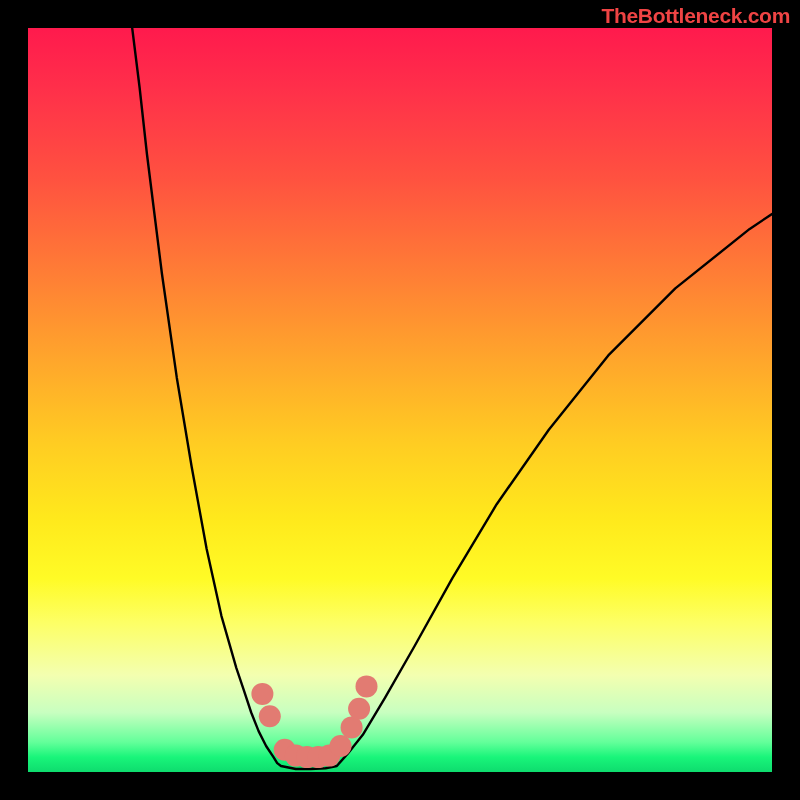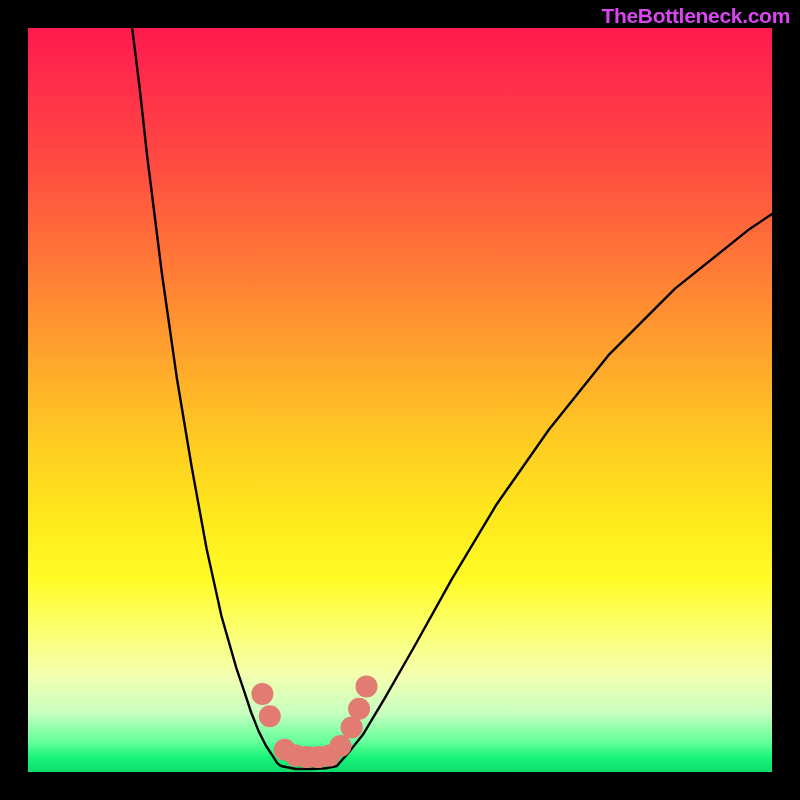--- a/index.html
+++ b/index.html
@@ -57,21 +57,21 @@
     left: 0;
     width: 100%;
     height: 100%;
   }
   .watermark {
     position: absolute;
     top: 4px;
     right: 10px;
     font-size: 21px;
     font-weight: 600;
-    color: #d946ef;
+    color: #ef4444;
     letter-spacing: -0.3px;
     user-select: none;
   }
 </style>
 </head>
 <body>
 
 <div class="frame">
   <div class="plot">
     <div class="gradient"></div>

